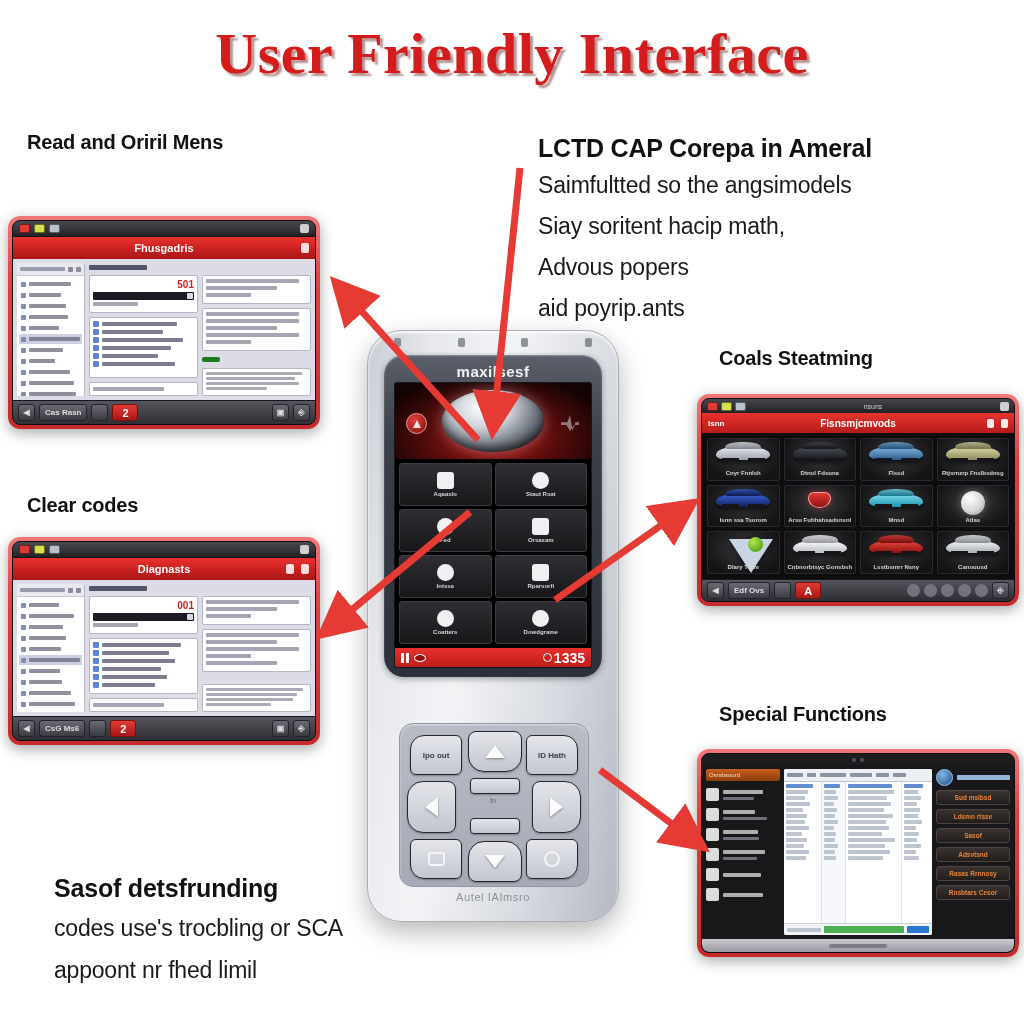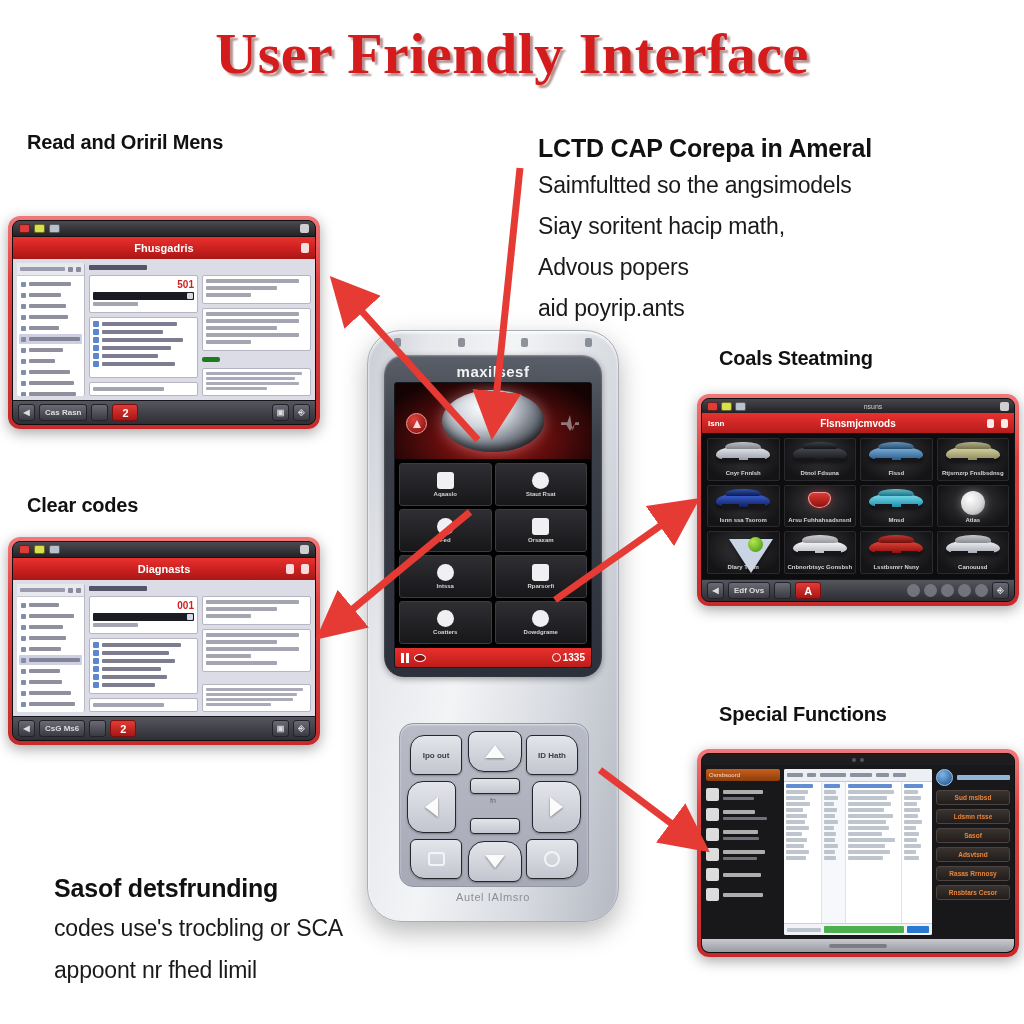--- a/index.html
+++ b/index.html
@@ -361,21 +361,21 @@
   .tile .t-ic { width: 17px; height: 17px; background: #f0f0f2; border-radius: 3px; }
   .tile .t-ic.circ { border-radius: 50%; }
   .tile .t-lb { color: #d5d5d8; font-size: 6px; font-weight: bold; filter: blur(0.55px); white-space: nowrap; }
   .scr-status {
     flex: 0 0 19px;
     background: linear-gradient(180deg,#e8302d,#bd1c1a);
     display: flex; align-items: center; padding: 0 6px; gap: 5px;
   }
   .st-pause { width: 8px; height: 10px; background: linear-gradient(90deg,#fff 0 34%, transparent 34% 66%, #fff 66% 100%); }
   .st-oval { width: 12px; height: 8px; border-radius: 50%; background: #8e0f0e; border: 1px solid #fff; }
-  .st-time { margin-left: auto; color: #fff; font-weight: bold; font-size: 10px; filter: blur(0.3px); display: flex; align-items: center; gap: 2px; }
+  .st-time { margin-left: auto; color: #fff; font-weight: bold; font-size: 14px; filter: blur(0.3px); display: flex; align-items: center; gap: 2px; }
   .st-time .clk { width: 9px; height: 9px; border-radius: 50%; border: 1.5px solid #fff; }
 
   .dev-keypad {
     position: absolute; top: 392px; left: 31px; width: 190px; height: 164px;
     border-radius: 14px;
     background: linear-gradient(180deg,#b9bcc7,#a7aab6);
     border: 1px solid #9397a3;
     box-shadow: inset 0 1px 2px rgba(255,255,255,.6);
   }
   .key {

